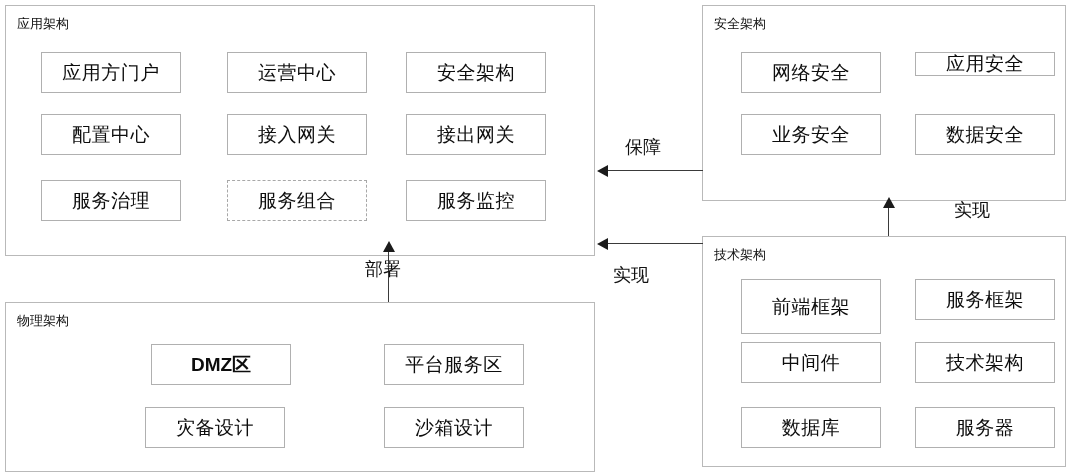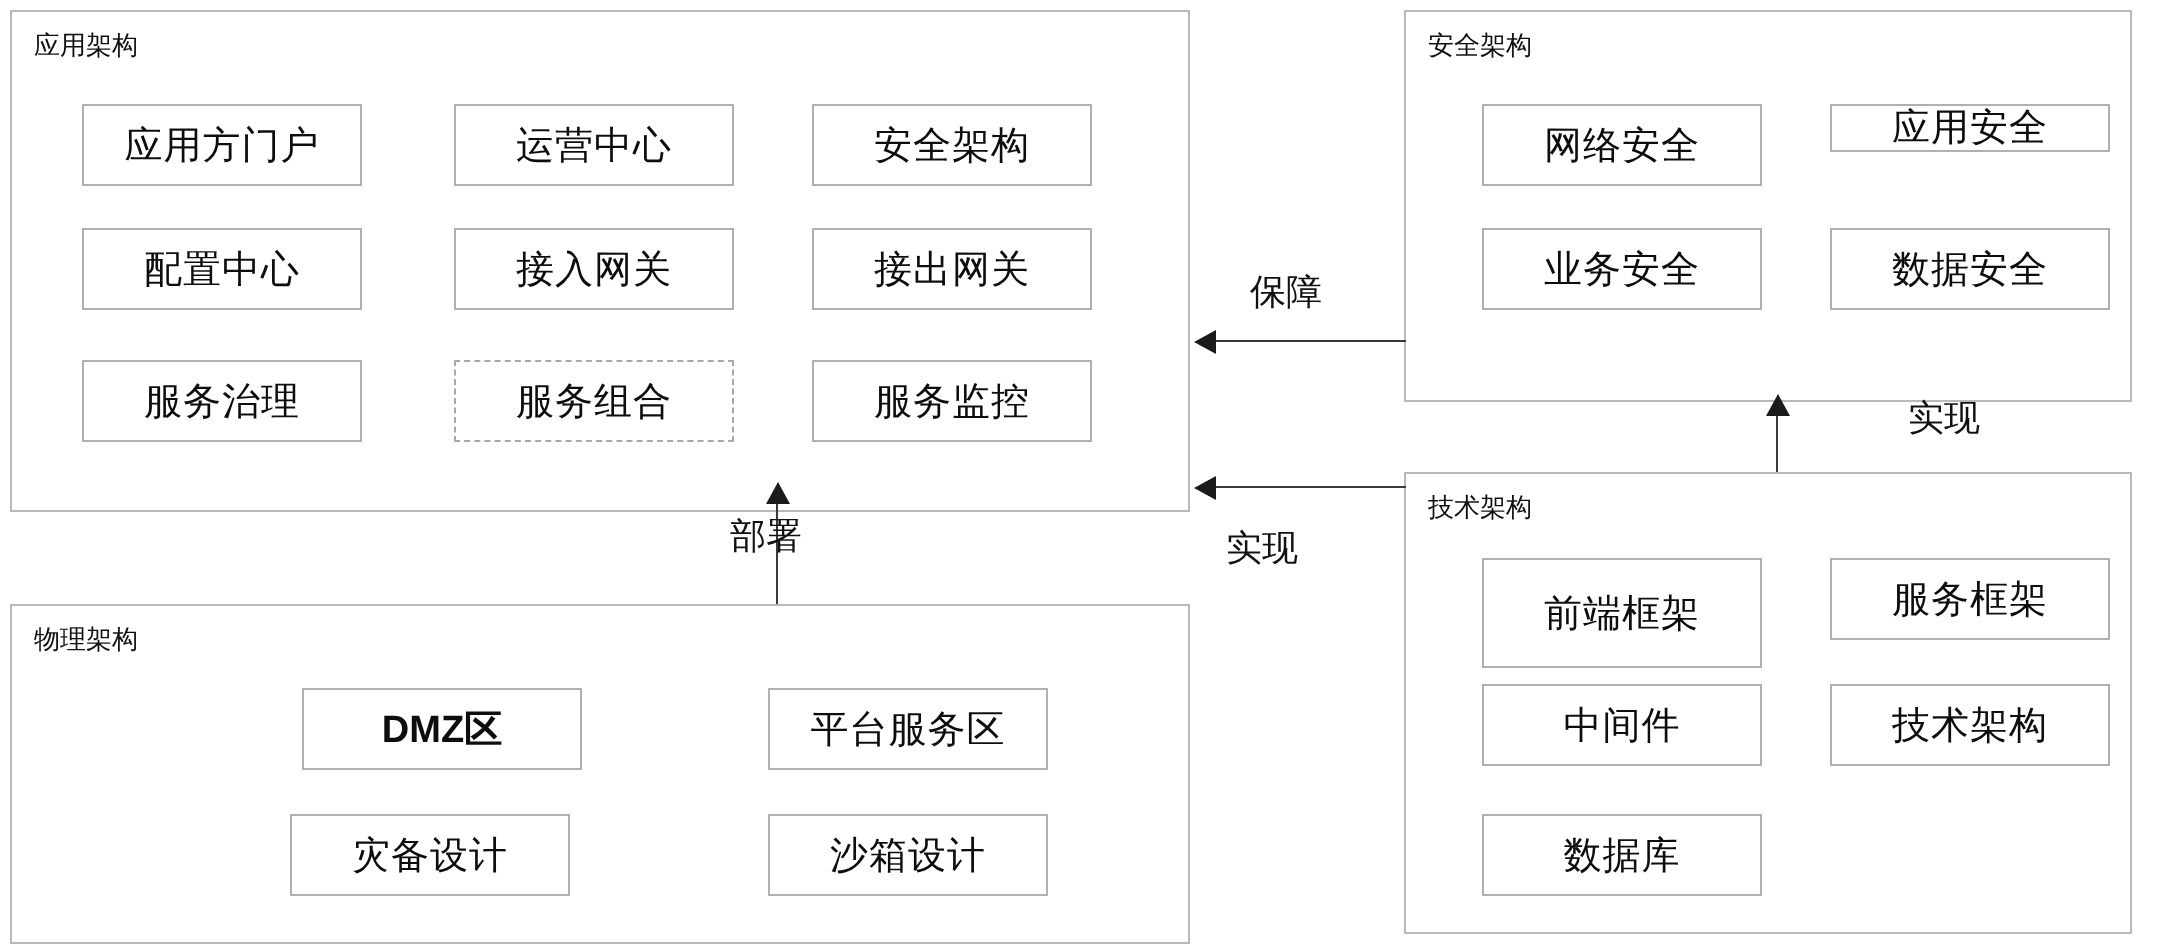--- a/index.html
+++ b/index.html
@@ -118,20 +118,21 @@
   <div class="panel" style="left:702px; top:236px; width:364px; height:231px;">
     <div class="panel-title">技术架构</div>
 
     <div class="node" style="left:38px; top:42px; width:140px; height:55px;">前端框架</div>
     <div class="node" style="left:212px; top:42px; width:140px; height:41px;">服务框架</div>
 
     <div class="node" style="left:38px; top:105px; width:140px; height:41px;">中间件</div>
     <div class="node" style="left:212px; top:105px; width:140px; height:41px;">技术架构</div>
 
     <div class="node" style="left:38px; top:170px; width:140px; height:41px;">数据库</div>
+    <div class="node" style="left:212px; top:170px; width:140px; height:41px;">服务器</div>
   </div>
 
   <div class="panel" style="left:5px; top:302px; width:590px; height:170px;">
     <div class="panel-title">物理架构</div>
 
     <div class="node bold-sans" style="left:145px; top:41px; width:140px; height:41px;">DMZ区</div>
     <div class="node" style="left:378px; top:41px; width:140px; height:41px;">平台服务区</div>
 
     <div class="node" style="left:139px; top:104px; width:140px; height:41px;">灾备设计</div>
     <div class="node" style="left:378px; top:104px; width:140px; height:41px;">沙箱设计</div>

